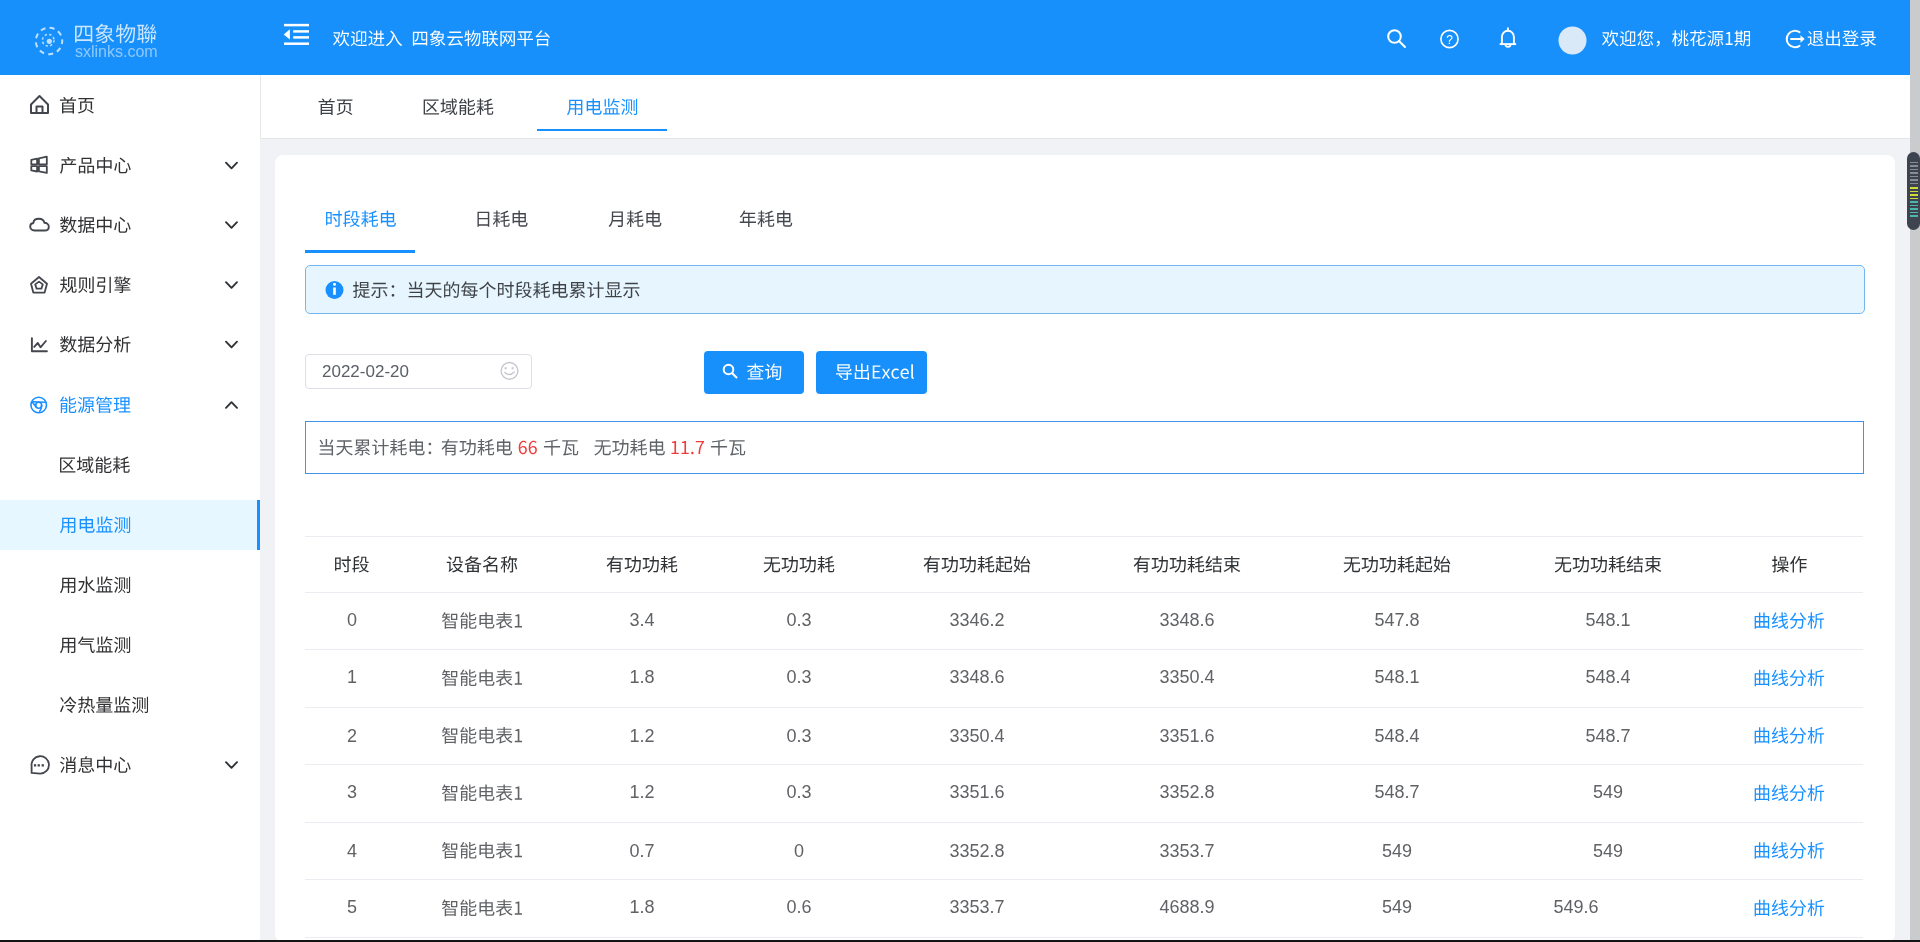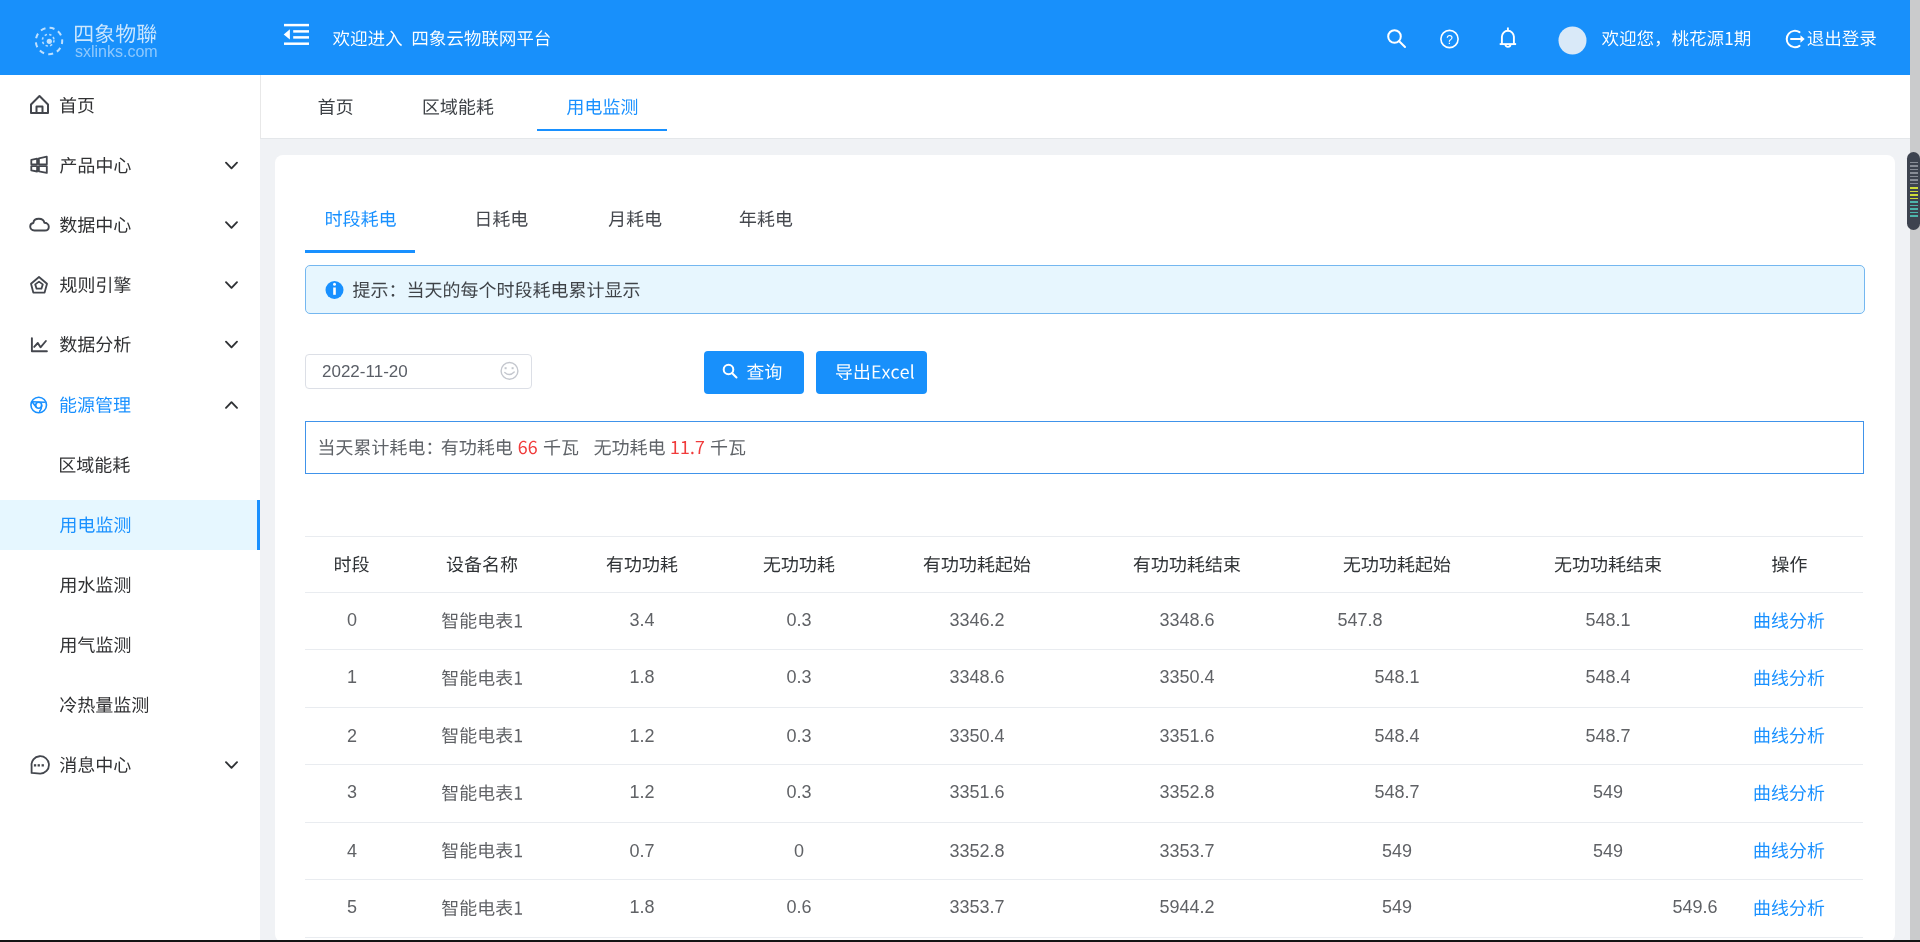--- a/index.html
+++ b/index.html
@@ -18,42 +18,42 @@
 
 <div class="abs" style="left:260px;top:75px;width:1650px;height:64px;background:#fff;border-bottom:1px solid #e4e7ea;border-left:1px solid #e8e8e8"></div>
 <div class="abs" style="left:537px;top:129px;width:130px;height:2px;background:#1890ff"></div>
 
 <div class="abs" style="left:275px;top:155px;width:1620px;height:787px;background:#fff;border-radius:8px"></div>
 <div class="abs" style="left:305px;top:250px;width:110px;height:3px;background:#1890ff"></div>
 
 <div class="abs" style="left:305px;top:265px;width:1560px;height:49px;background:#e7f6fe;border:1px solid #74b7f0;border-radius:5px"></div>
 
 <div class="abs" style="left:305px;top:354px;width:227px;height:35px;background:#fff;border:1px solid #dcdfe6;border-radius:4px"></div>
-<div class="abs" style="left:322px;top:354px;height:35px;line-height:35px;font-size:17px;color:#5a5e66">2022-11-20</div>
+<div class="abs" style="left:322px;top:354px;height:35px;line-height:35px;font-size:17px;color:#5a5e66">2022-02-20</div>
 
 <div class="abs" style="left:704px;top:351px;width:100px;height:43px;background:#1890fb;border-radius:4px"></div>
 <div class="abs" style="left:816px;top:351px;width:111px;height:43px;background:#1890fb;border-radius:4px"></div>
 
 <div class="abs" style="left:305px;top:421px;width:1559px;height:53px;background:#fff;border:1px solid #4093ea"></div>
 
 <div class="hl" style="left:305px;top:536px;width:1558px"></div>
 <div class="hl" style="left:305px;top:592px;width:1558px"></div>
 <div class="hl" style="left:305px;top:649px;width:1558px"></div>
 <div class="hl" style="left:305px;top:707px;width:1558px"></div>
 <div class="hl" style="left:305px;top:764px;width:1558px"></div>
 <div class="hl" style="left:305px;top:822px;width:1558px"></div>
 <div class="hl" style="left:305px;top:879px;width:1558px"></div>
 <div class="hl" style="left:305px;top:937px;width:1558px"></div>
 
 <div class="num" style="left:305px;top:592px;width:94px;height:57px;line-height:57px">0</div>
 <div class="num" style="left:565px;top:592px;width:154px;height:57px;line-height:57px">3.4</div>
 <div class="num" style="left:719px;top:592px;width:160px;height:57px;line-height:57px">0.3</div>
 <div class="num" style="left:879px;top:592px;width:196px;height:57px;line-height:57px">3346.2</div>
 <div class="num" style="left:1075px;top:592px;width:224px;height:57px;line-height:57px">3348.6</div>
-<div class="num" style="left:1262px;top:592px;width:196px;height:57px;line-height:57px">547.8</div>
+<div class="num" style="left:1299px;top:592px;width:196px;height:57px;line-height:57px">547.8</div>
 <div class="num" style="left:1495px;top:592px;width:226px;height:57px;line-height:57px">548.1</div>
 <div class="num" style="left:305px;top:649px;width:94px;height:57px;line-height:57px">1</div>
 <div class="num" style="left:565px;top:649px;width:154px;height:57px;line-height:57px">1.8</div>
 <div class="num" style="left:719px;top:649px;width:160px;height:57px;line-height:57px">0.3</div>
 <div class="num" style="left:879px;top:649px;width:196px;height:57px;line-height:57px">3348.6</div>
 <div class="num" style="left:1075px;top:649px;width:224px;height:57px;line-height:57px">3350.4</div>
 <div class="num" style="left:1299px;top:649px;width:196px;height:57px;line-height:57px">548.1</div>
 <div class="num" style="left:1495px;top:649px;width:226px;height:57px;line-height:57px">548.4</div>
 <div class="num" style="left:305px;top:707px;width:94px;height:58px;line-height:58px">2</div>
 <div class="num" style="left:565px;top:707px;width:154px;height:58px;line-height:58px">1.2</div>
@@ -73,23 +73,23 @@
 <div class="num" style="left:565px;top:822px;width:154px;height:58px;line-height:58px">0.7</div>
 <div class="num" style="left:719px;top:822px;width:160px;height:58px;line-height:58px">0</div>
 <div class="num" style="left:879px;top:822px;width:196px;height:58px;line-height:58px">3352.8</div>
 <div class="num" style="left:1075px;top:822px;width:224px;height:58px;line-height:58px">3353.7</div>
 <div class="num" style="left:1299px;top:822px;width:196px;height:58px;line-height:58px">549</div>
 <div class="num" style="left:1495px;top:822px;width:226px;height:58px;line-height:58px">549</div>
 <div class="num" style="left:305px;top:879px;width:94px;height:57px;line-height:57px">5</div>
 <div class="num" style="left:565px;top:879px;width:154px;height:57px;line-height:57px">1.8</div>
 <div class="num" style="left:719px;top:879px;width:160px;height:57px;line-height:57px">0.6</div>
 <div class="num" style="left:879px;top:879px;width:196px;height:57px;line-height:57px">3353.7</div>
-<div class="num" style="left:1075px;top:879px;width:224px;height:57px;line-height:57px">5944.2</div>
+<div class="num" style="left:1075px;top:879px;width:224px;height:57px;line-height:57px">4688.9</div>
 <div class="num" style="left:1299px;top:879px;width:196px;height:57px;line-height:57px">549</div>
-<div class="num" style="left:1582px;top:879px;width:226px;height:57px;line-height:57px">549.6</div>
+<div class="num" style="left:1463px;top:879px;width:226px;height:57px;line-height:57px">549.6</div>
 
 <div class="abs" style="left:75px;top:42.5px;font-size:16px;color:rgba(255,255,255,0.5)">sxlinks.com</div>
 
 <div class="abs" style="left:1910px;top:0;width:10px;height:942px;background:#cacbcc"></div>
 <div class="abs" style="left:1907px;top:152px;width:13px;height:78px;background:#3d434f;border-radius:6.5px"></div>
 <div style="position:absolute;left:1909.5px;top:161.5px;width:8px;height:1.7px;background:#878c96"></div>
 <div style="position:absolute;left:1909.5px;top:165.0px;width:8px;height:1.7px;background:#878c96"></div>
 <div style="position:absolute;left:1909.5px;top:168.5px;width:8px;height:1.7px;background:#878c96"></div>
 <div style="position:absolute;left:1909.5px;top:172.0px;width:8px;height:1.7px;background:#878c96"></div>
 <div style="position:absolute;left:1909.5px;top:175.5px;width:8px;height:1.7px;background:#878c96"></div>

